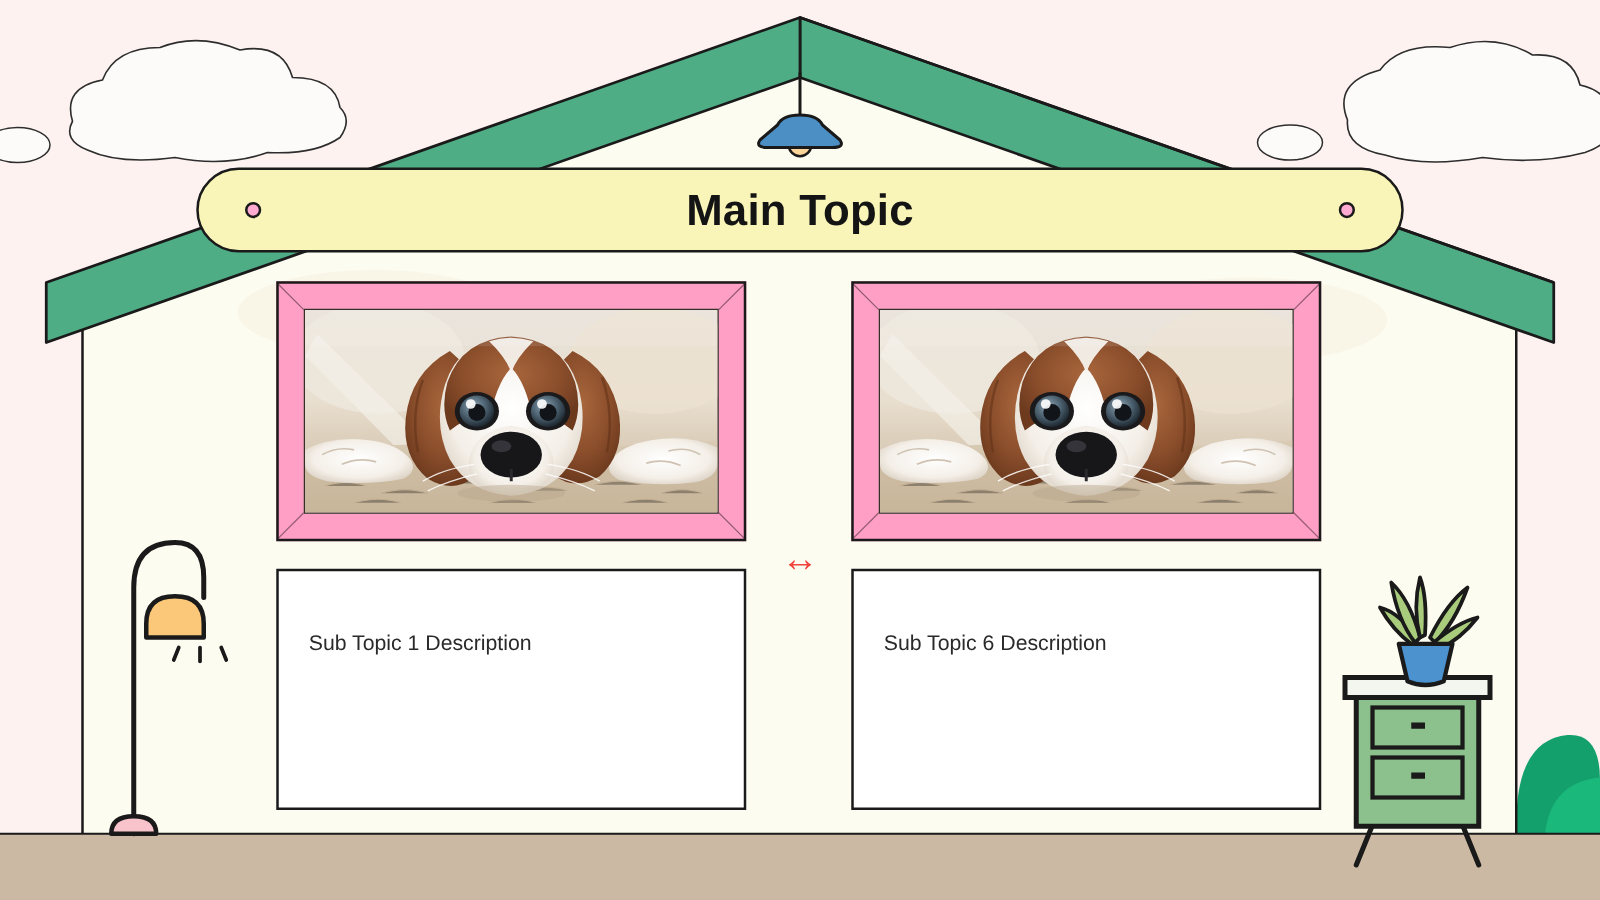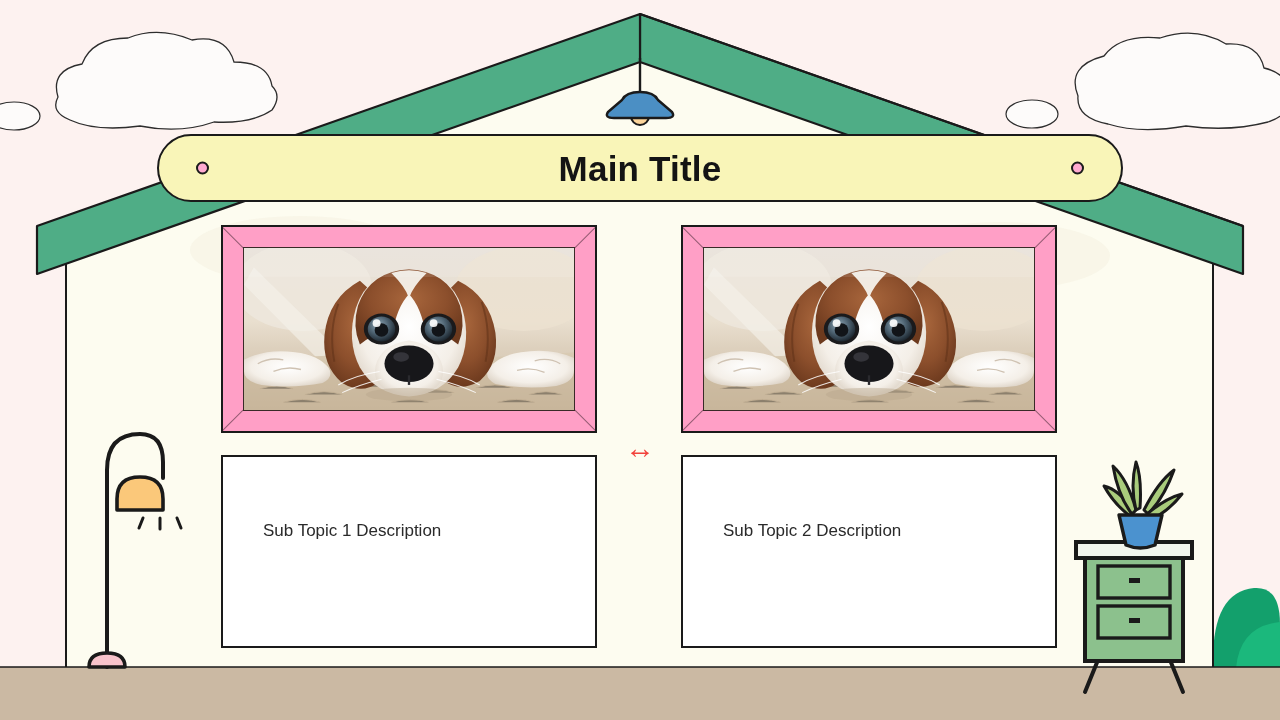--- a/index.html
+++ b/index.html
@@ -53,21 +53,21 @@
   .m-tr{right:0;top:0;width:29px;transform:rotate(-45deg);transform-origin:100% 0;}
   .m-bl{left:0;bottom:0;width:29px;transform:rotate(-45deg);transform-origin:0 100%;}
   .m-br{right:0;bottom:0;width:29px;transform:rotate(45deg);transform-origin:100% 100%;}
 
   .text-card{
     position:absolute;top:230px;left:0;width:376px;height:193px;
     background:#ffffff;border:2px solid #1a1a1a;box-sizing:border-box;
     padding:48px 0 0 24px;
   }
   .card-title{font-size:19px;font-weight:bold;color:#111;margin:0 0 18px 0;line-height:1.1;}
-  .card-desc{font-size:17px;color:#2a2a2a;margin:16px;line-height:1.2;}
+  .card-desc{font-size:17px;color:#2a2a2a;margin:0;line-height:1.2;}
 
   
   #swap-arrow{
     position:absolute;left:614px;top:432px;width:52px;height:32px;z-index:35;
     color:#f2423c;font-size:30px;line-height:32px;text-align:center;font-weight:bold;
   }
 </style>
 </head>
 <body>
 
@@ -246,21 +246,21 @@
         <path d="M1140 508 Q1142 478 1136 462 Q1130 486 1136 510 Z"></path>
         <path d="M1144 510 Q1158 482 1174 470 Q1164 498 1148 514 Z"></path>
         <path d="M1147 514 Q1166 498 1182 494 Q1168 512 1150 520 Z"></path>
       </g>
       <path d="M1119 515 L1162 515 L1155 545 Q1140 551 1126 545 Z" fill="#4b92cf" stroke="#1a1a1a" stroke-width="3.4" stroke-linejoin="round"></path>
     </g>
   </svg>
 
   <div id="title-banner">
     <span class="banner-dot left"></span>
-    <span id="title-text">Main Title</span>
+    <span id="title-text">Main Topic</span>
     <span class="banner-dot right"></span>
   </div>
 
   <div class="col" id="col-left">
     <div class="photo-frame">
       <span class="miter m-tl"></span>
       <span class="miter m-tr"></span>
       <span class="miter m-bl"></span>
       <span class="miter m-br"></span>
       <div class="photo-inner">
@@ -280,19 +280,19 @@
       <span class="miter m-tr"></span>
       <span class="miter m-bl"></span>
       <span class="miter m-br"></span>
       <div class="photo-inner">
         <svg viewBox="0 0 336 168" width="100%" height="100%" preserveAspectRatio="none">
           <use href="#dogPhoto"></use>
         </svg>
       </div>
     </div>
     <div class="text-card">
-      <p class="card-desc">Sub Topic 2 Description</p>
+      <p class="card-desc">Sub Topic 6 Description</p>
     </div>
   </div>
 
   <div id="swap-arrow">↔</div>
 
 </div>
 
 </body></html>

